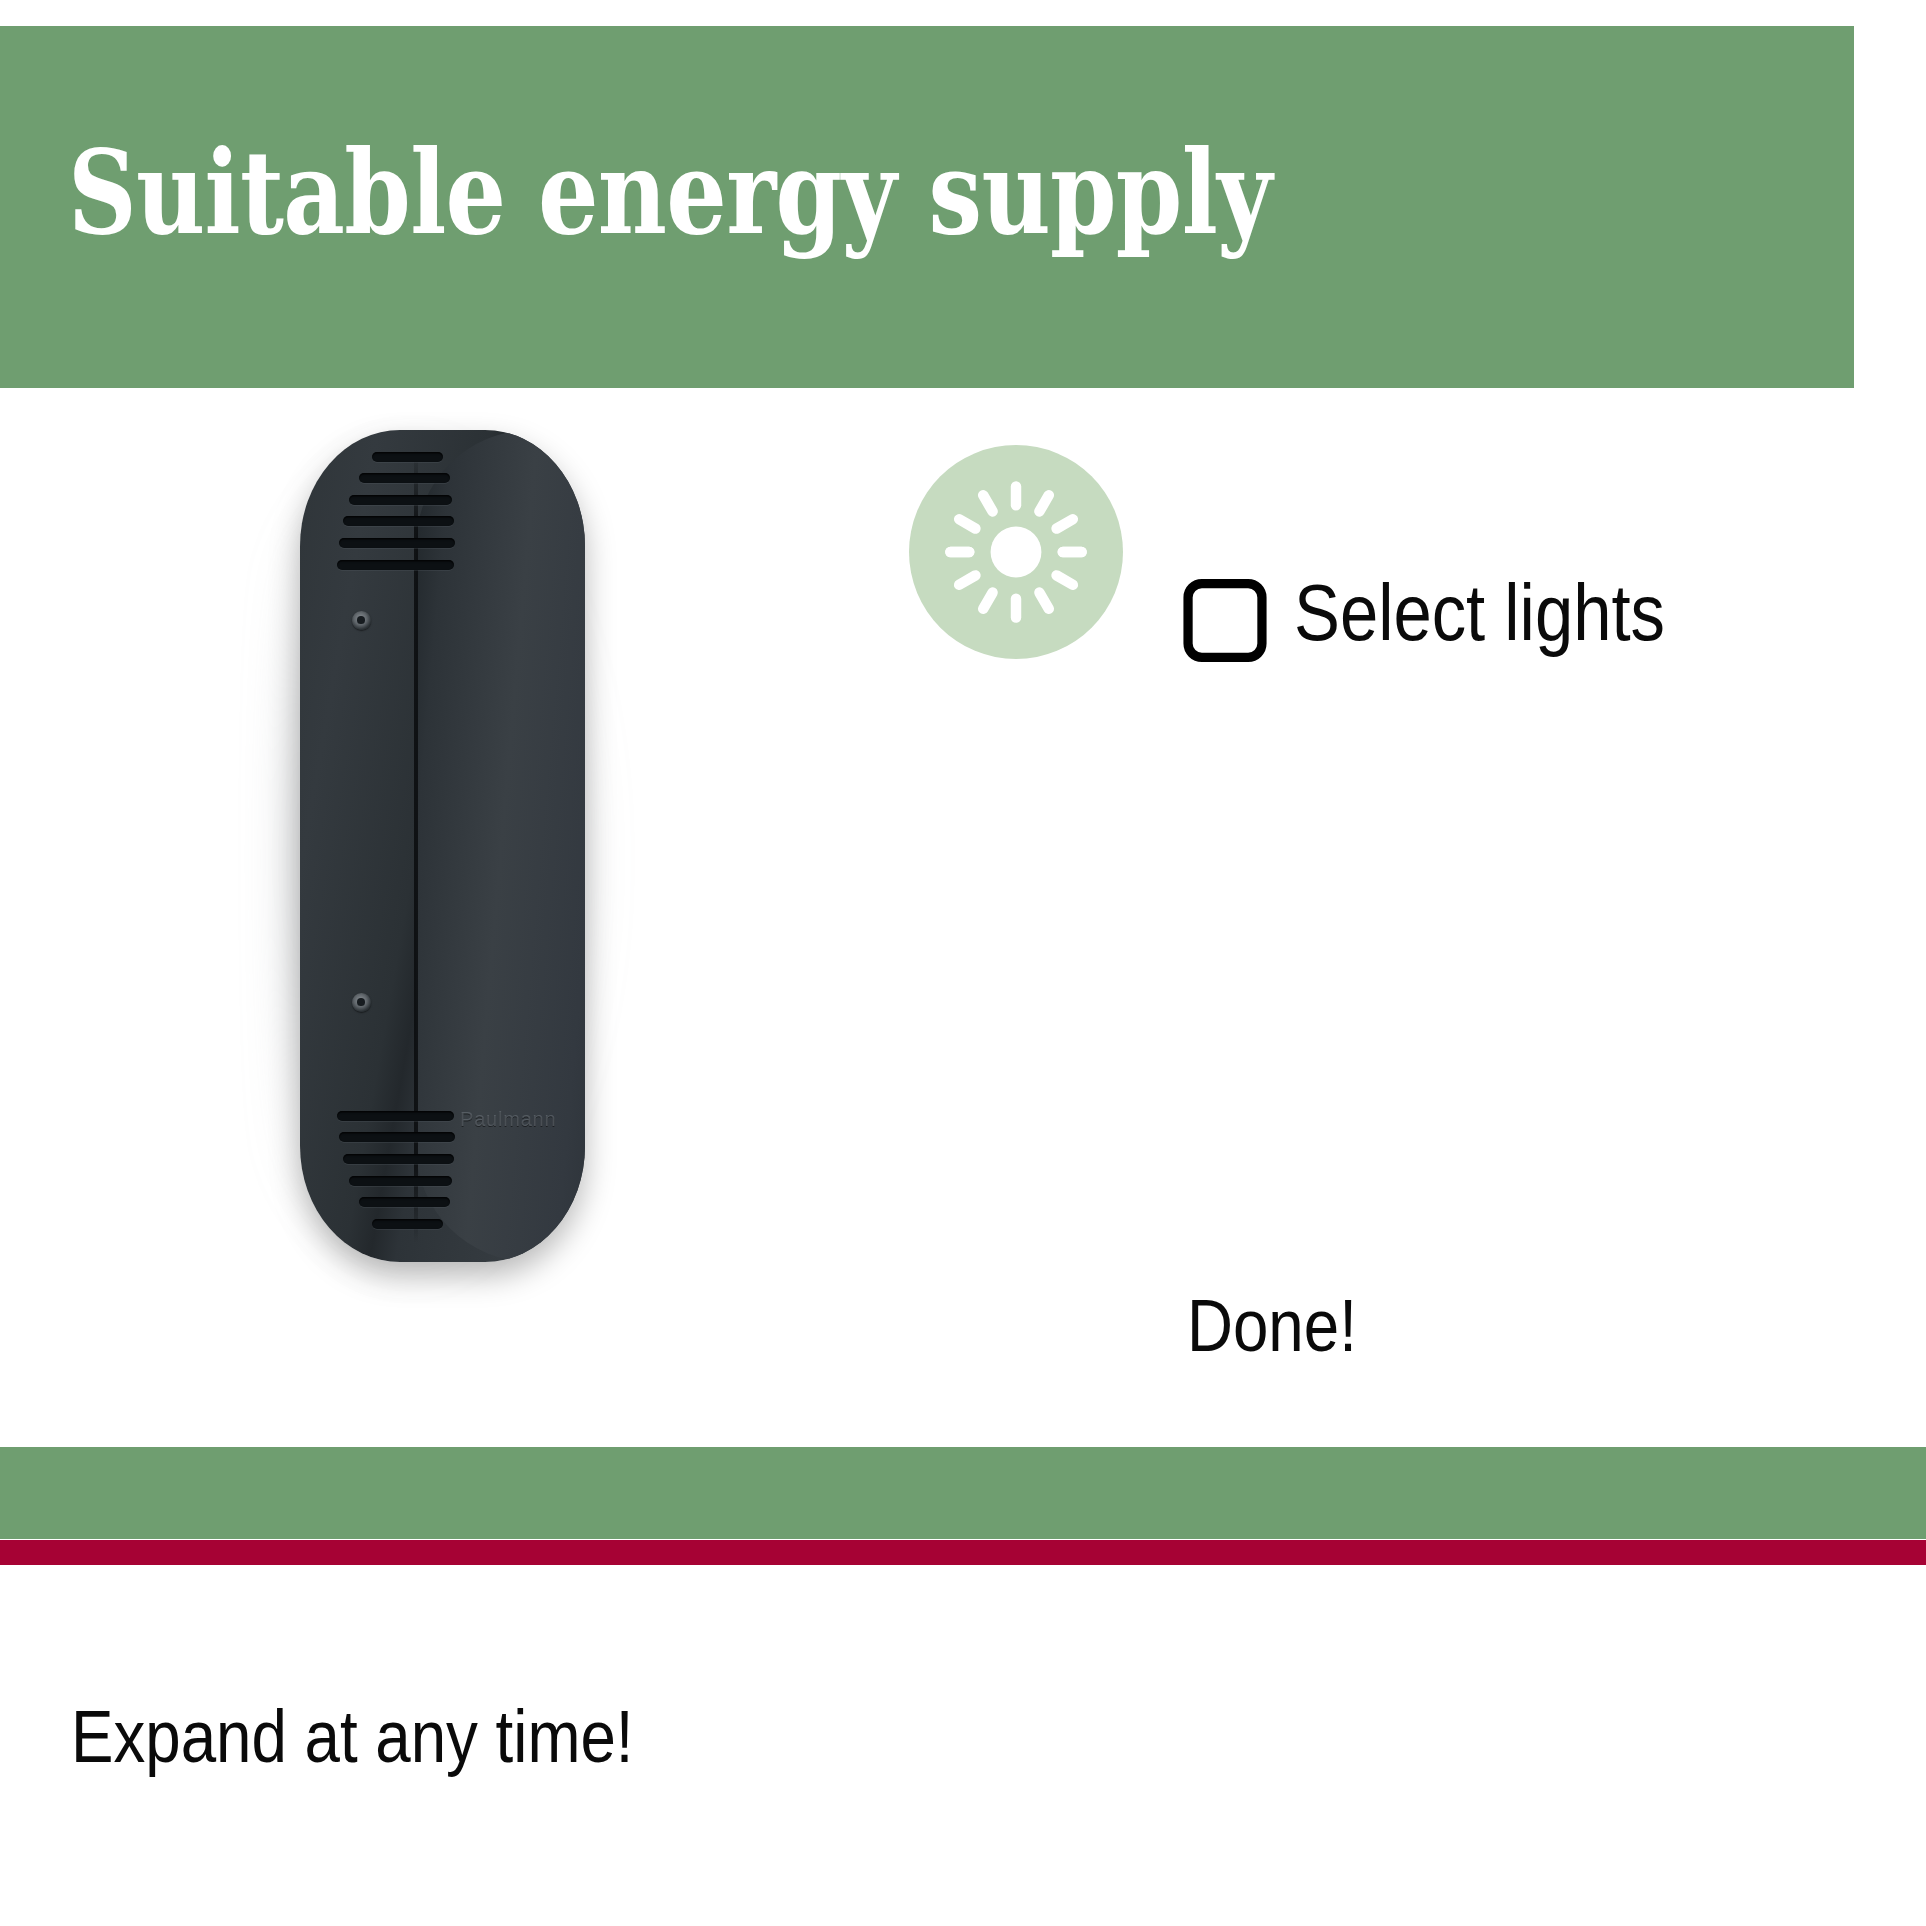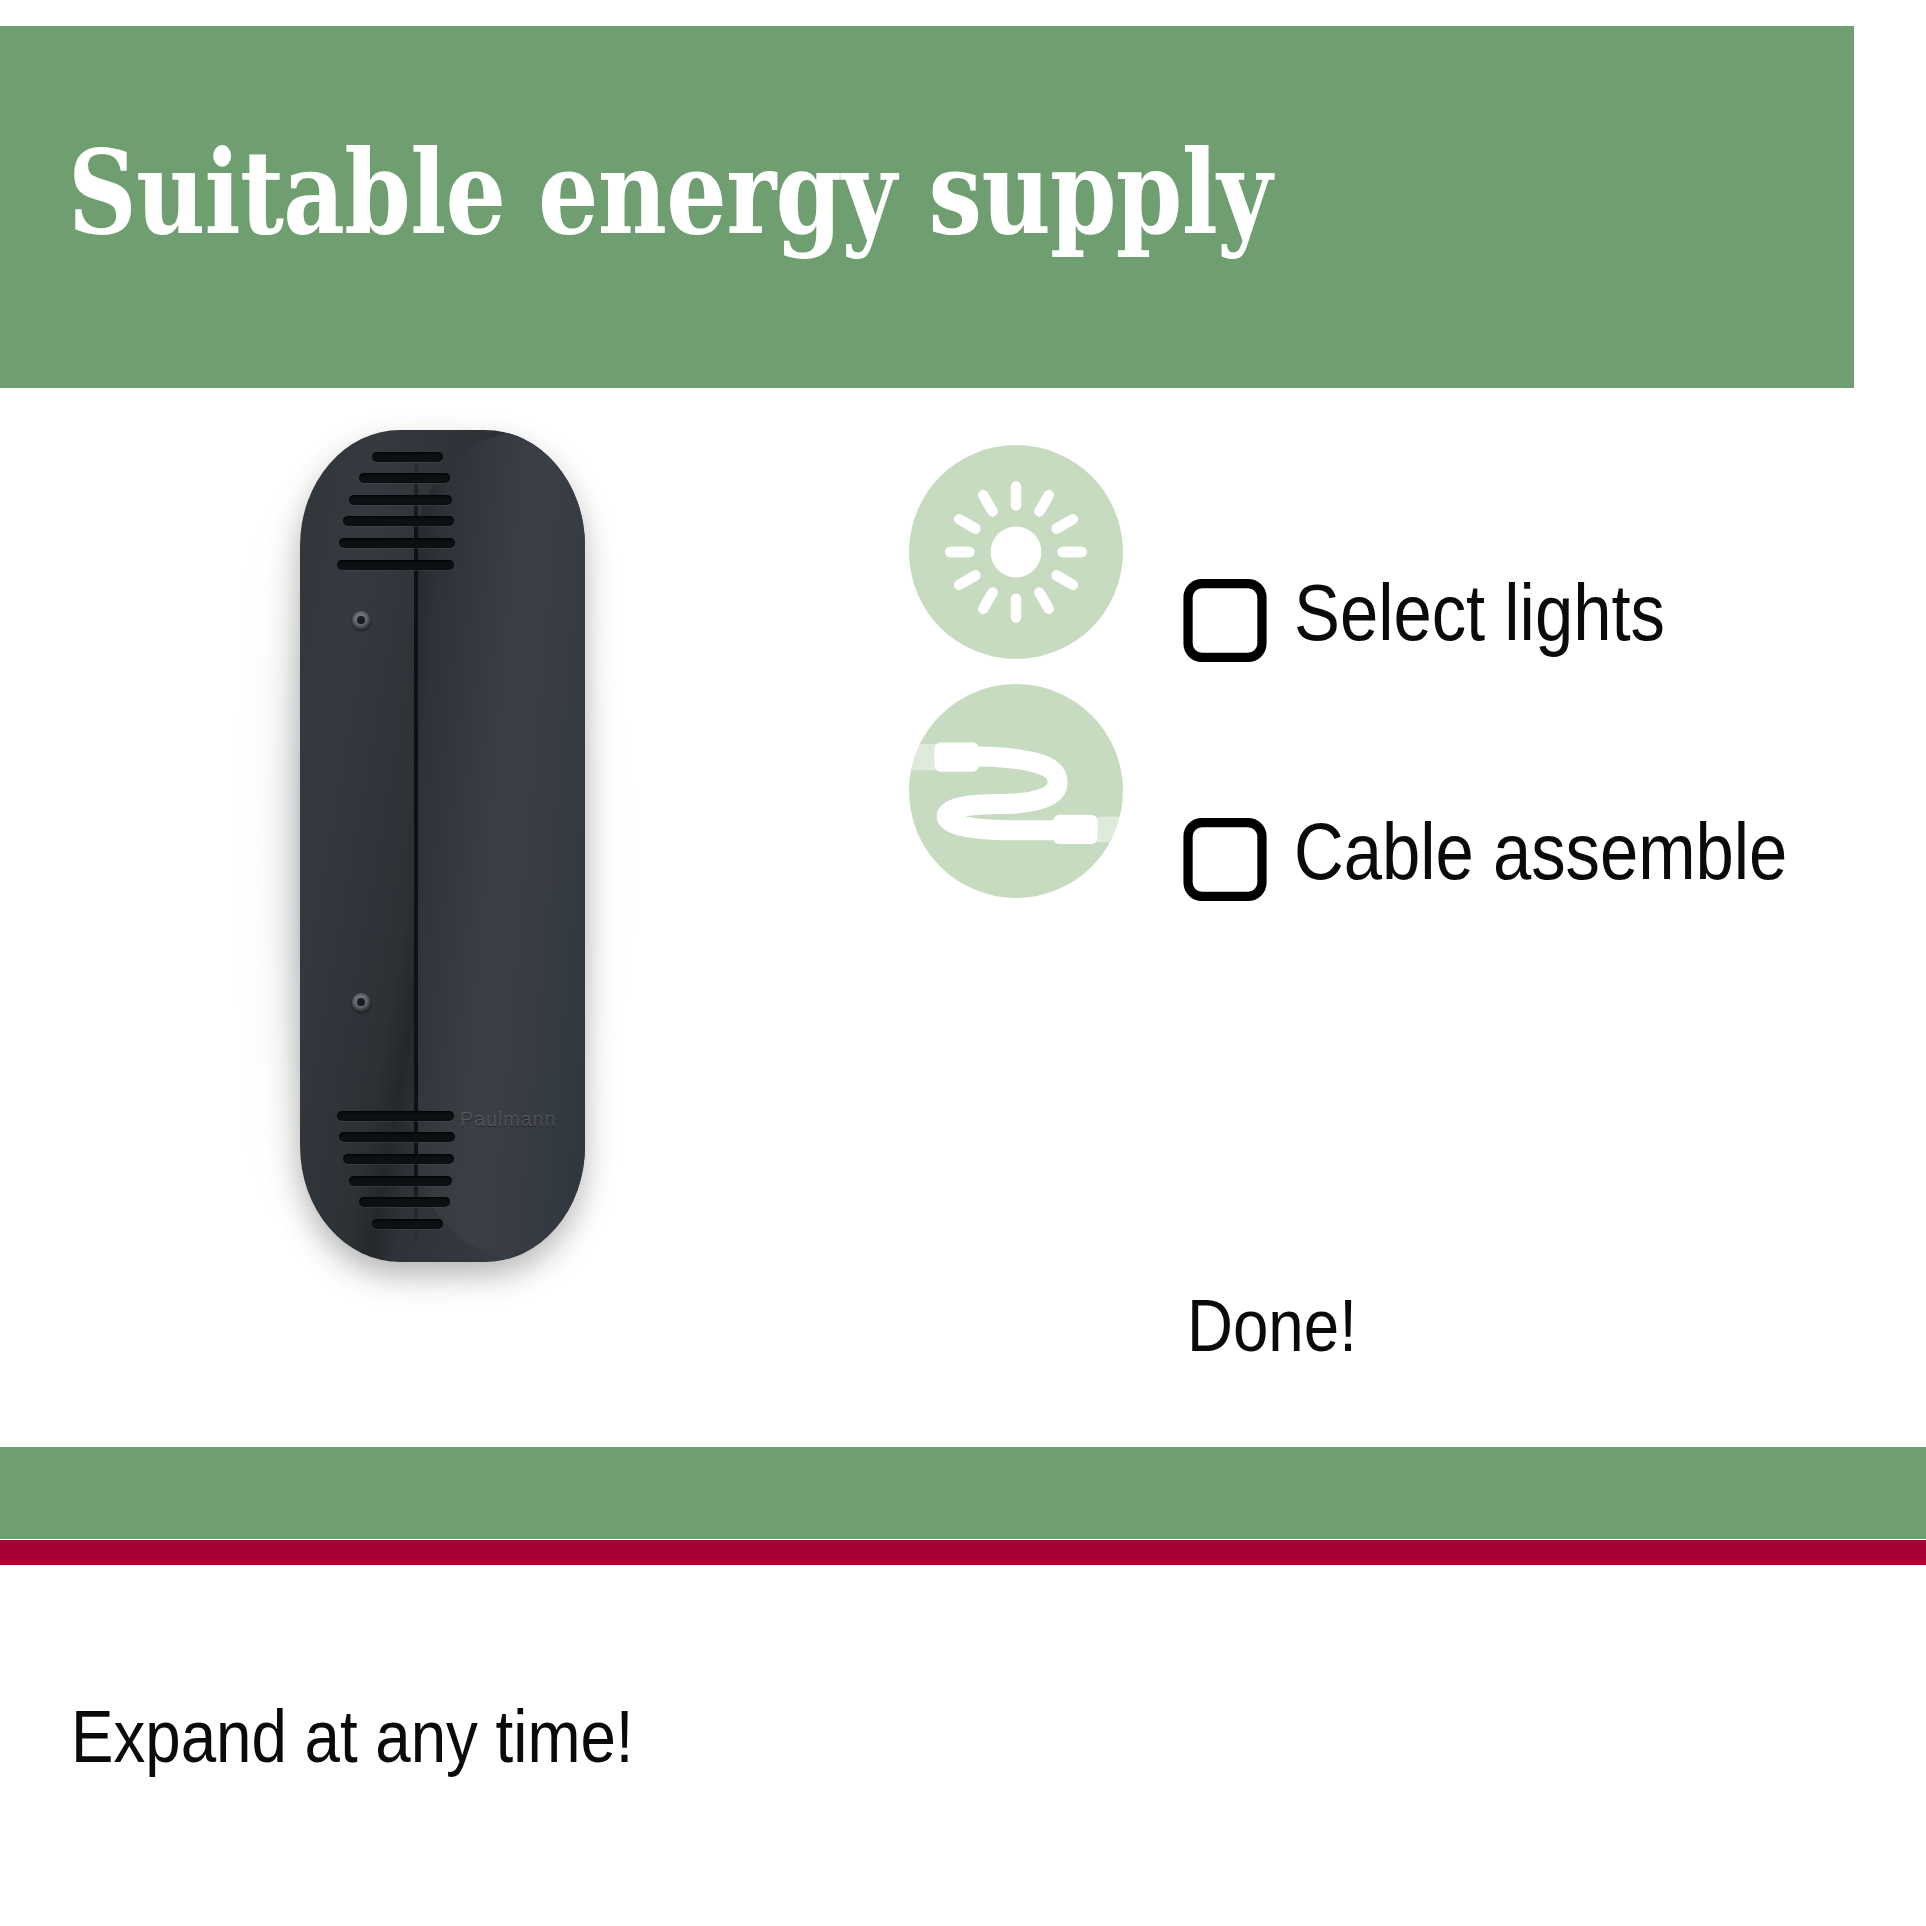--- a/index.html
+++ b/index.html
@@ -294,43 +294,20 @@
         </svg>
       </div>
       <div class="cbx-wrap">
         <svg width="102" height="117" viewBox="0 0 132 152" aria-hidden="true">
           <rect x="18" y="28" width="96" height="96" rx="18" ry="18" fill="none" stroke="#000000" stroke-width="12"></rect>
         </svg>
       </div>
       <div class="check-label">Select lights</div>
     </div>
 
-    <div class="check-row">
-      <div class="icon-circle light">
-        <svg width="262" height="214" viewBox="0 0 170 139" aria-hidden="true" style="position:absolute; left:-24px; top:0;">
-          <g fill="none" stroke="#ffffff" stroke-width="13" stroke-linecap="round">
-            <path d="M52 47 C 108 47, 112 57, 112 64 C 112 74, 96 78, 74 78 C 56 78, 40 80, 40 86 C 40 92, 58 95, 86 95 C 104 95, 110 95, 122 95"></path>
-          </g>
-          <g fill="#ffffff">
-            <rect x="32" y="38" width="29" height="19" rx="4"></rect>
-            <rect x="109" y="85" width="29" height="19" rx="4"></rect>
-          </g>
-          <g fill="#ffffff" opacity="0.42">
-            <rect x="4" y="39" width="31" height="17" rx="3"></rect>
-            <rect x="136" y="86" width="31" height="17" rx="3"></rect>
-          </g>
-        </svg>
-      </div>
-      <div class="cbx-wrap">
-        <svg width="102" height="117" viewBox="0 0 132 152" aria-hidden="true">
-          <rect x="18" y="28" width="96" height="96" rx="18" ry="18" fill="none" stroke="#000000" stroke-width="12"></rect>
-        </svg>
-      </div>
-      <div class="check-label">Cable assemble</div>
-    </div>
 
 
   </div>
 
   <div class="done-text">Done!</div>
 
   <div class="green-band"></div>
   <div class="red-band"></div>
 
   <div class="footer-text">Expand at any time!</div>

